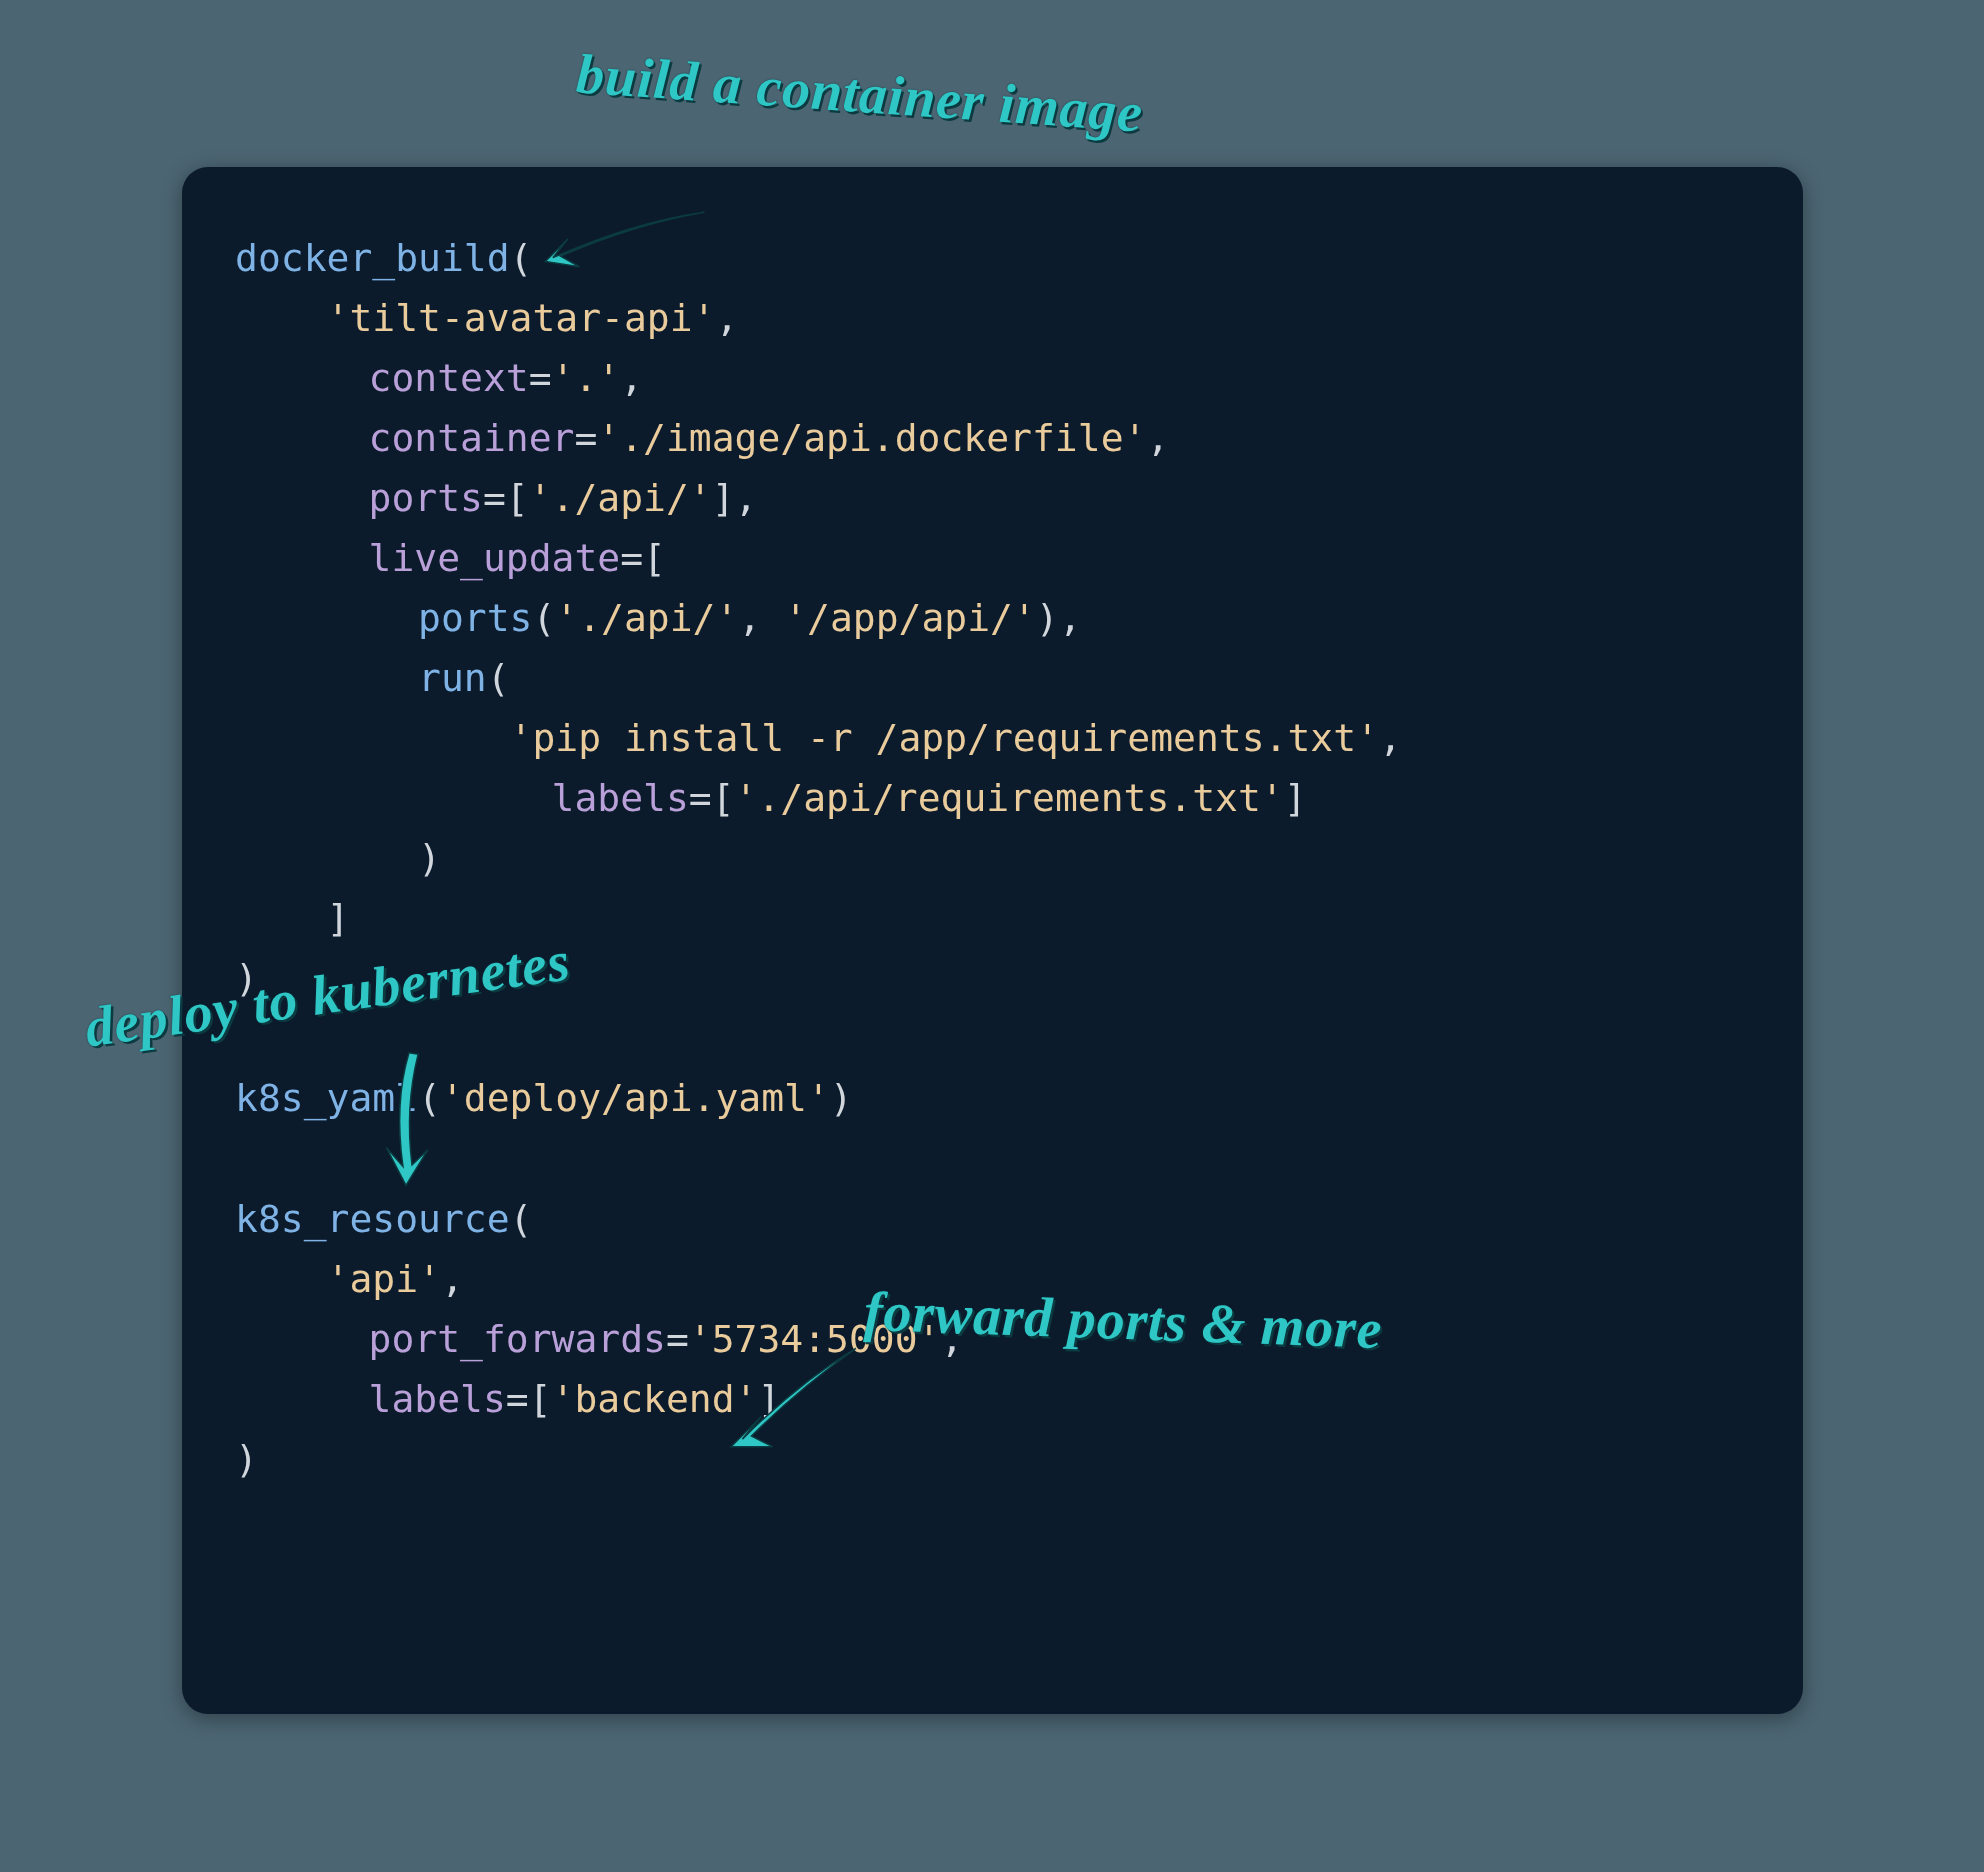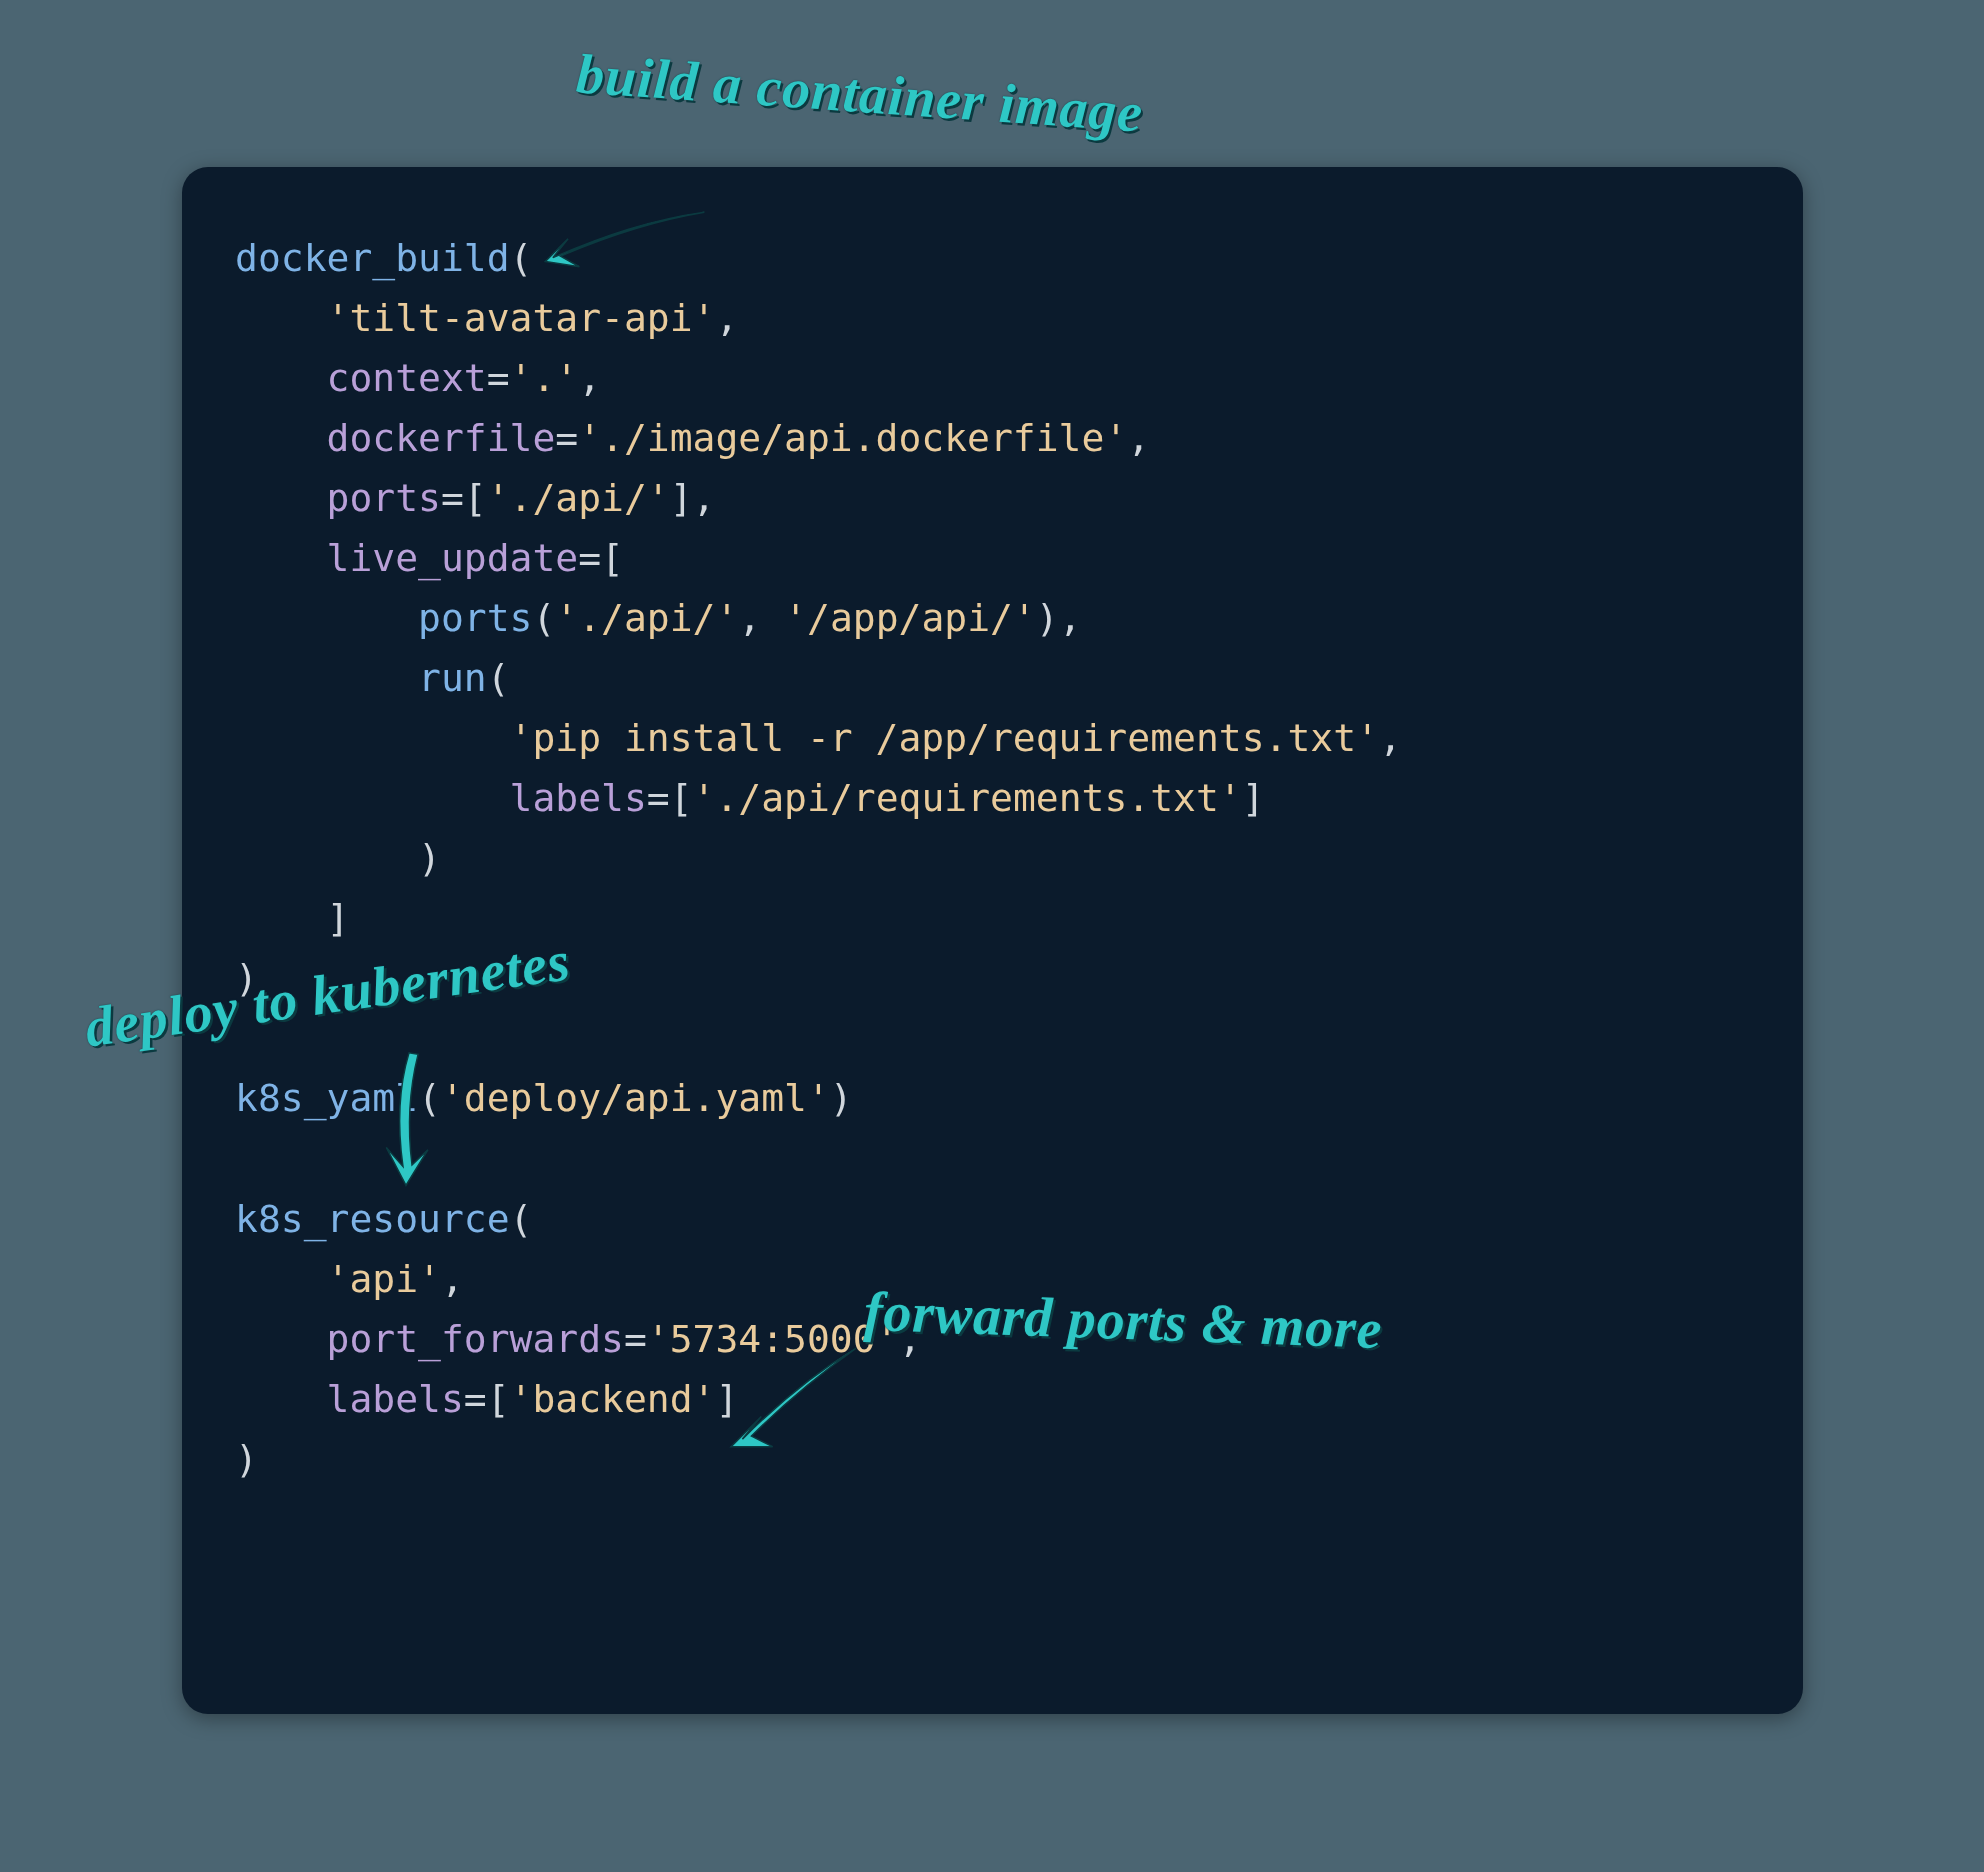--- a/index.html
+++ b/index.html
@@ -40,21 +40,21 @@
   pre.code {
     margin: 0;
     font-family: ui-monospace, Menlo, Consolas, monospace;
     font-size: 38px;
     line-height: 1.58;
     color: var(--punct-color);
     white-space: pre;
   }
   .fn  { color: var(--fn-color); }
   .str { color: var(--str-color); text-align: right; }
-  .kw  { color: var(--kw-color); }
+  .kw  { color: var(--kw-color); margin-left: 42px; }
   .pn  { color: var(--punct-color); }
 
   .annotation {
     position: absolute;
     font-family: "Comic Sans MS", "Marker Felt", "Segoe Script", cursive;
     font-size: 56px;
     font-weight: 600;
     font-style: italic;
     color: var(--annot-color);
     text-shadow: 2.3px 2.3px 0 var(--annot-shadow), 0 0 1.5px var(--annot-shadow);
@@ -77,21 +77,21 @@
 </style>
 </head>
 <body>
 
 <div class="stage">
 
   <div class="code-card">
     <pre class="code"><span class="fn">docker_build</span><span class="pn">(</span>
     <span class="str">'tilt-avatar-api'</span><span class="pn">,</span>
     <span class="kw">context</span><span class="pn">=</span><span class="str">'.'</span><span class="pn">,</span>
-    <span class="kw">dockerfile</span><span class="pn">=</span><span class="str">'./image/api.dockerfile'</span><span class="pn">,</span>
+    <span class="kw">container</span><span class="pn">=</span><span class="str">'./image/api.dockerfile'</span><span class="pn">,</span>
     <span class="kw">ports</span><span class="pn">=</span><span class="pn">[</span><span class="str">'./api/'</span><span class="pn">]</span><span class="pn">,</span>
     <span class="kw">live_update</span><span class="pn">=</span><span class="pn">[</span>
         <span class="fn">ports</span><span class="pn">(</span><span class="str">'./api/'</span><span class="pn">,</span> <span class="str">'/app/api/'</span><span class="pn">)</span><span class="pn">,</span>
         <span class="fn">run</span><span class="pn">(</span>
             <span class="str">'pip install -r /app/requirements.txt'</span><span class="pn">,</span>
             <span class="kw">labels</span><span class="pn">=</span><span class="pn">[</span><span class="str">'./api/requirements.txt'</span><span class="pn">]</span>
         <span class="pn">)</span>
     <span class="pn">]</span>
 <span class="pn">)</span>
 

